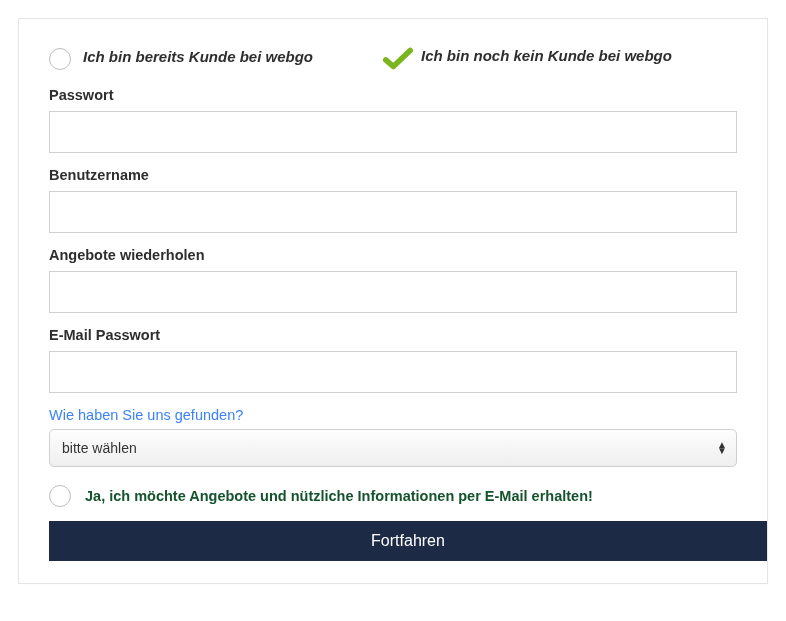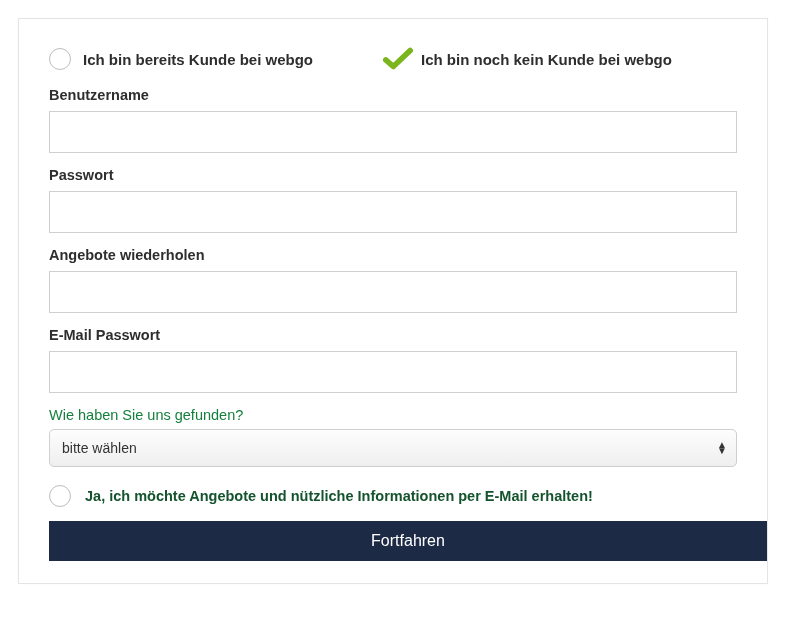--- a/index.html
+++ b/index.html
@@ -16,22 +16,23 @@
     padding: 28px 30px 22px 30px;
     box-shadow: 0 0 2px rgba(0,0,0,0.03);
   }
   .opt-row {
     display: flex;
     align-items: center;
     margin-bottom: 16px;
   }
   .opt {
     display: flex;
-    align-items: center;
+    align-items: flex-start;
     cursor: pointer;
+    font-style: italic;
   }
   .opt + .opt { margin-left: 70px; }
   .radio-circle {
     width: 22px;
     height: 22px;
     border: 1px solid #bdbdbd;
     border-radius: 50%;
     background: #fff;
     margin-right: 12px;
     flex-shrink: 0;
@@ -60,21 +61,21 @@
   .field input[type=email] {
     width: 100%;
     height: 42px;
     border: 1px solid #d0d0d0;
     padding: 0 10px;
     font-size: 15px;
     background: #fff;
   }
   .howfound label {
     font-weight: 400;
-    color: #15803d;
+    color: #3b82f6;
     font-size: 14.5px;
     margin-bottom: 6px;
   }
   .select-wrap {
     position: relative;
     width: 100%;
   }
   .select-wrap select {
     width: 100%;
     height: 38px;
@@ -137,27 +138,27 @@
       <span class="check-icon">
         <svg viewBox="0 0 32 24" width="30" height="24">
           <path d="M3 13 L11 20 L29 3" fill="none" stroke="#7ab51d" stroke-width="6" stroke-linecap="round" stroke-linejoin="round"></path>
         </svg>
       </span>
       <span class="opt-label">Ich bin noch kein Kunde bei webgo</span>
     </div>
   </div>
 
   <div class="field">
-    <label>Benutzername</label>
-    <input type="text" value="" style="">
+    <label>Passwort</label>
+    <input type="password" value="" style="">
   </div>
 
   <div class="field">
-    <label>Passwort</label>
-    <input type="password" value="" style="">
+    <label>Benutzername</label>
+    <input type="text" value="" style="">
   </div>
 
   <div class="field">
     <label>Angebote wiederholen</label>
     <input type="password" value="" style="">
   </div>
 
   <div class="field">
     <label>E-Mail Passwort</label>
     <input type="email" value="" style="">

